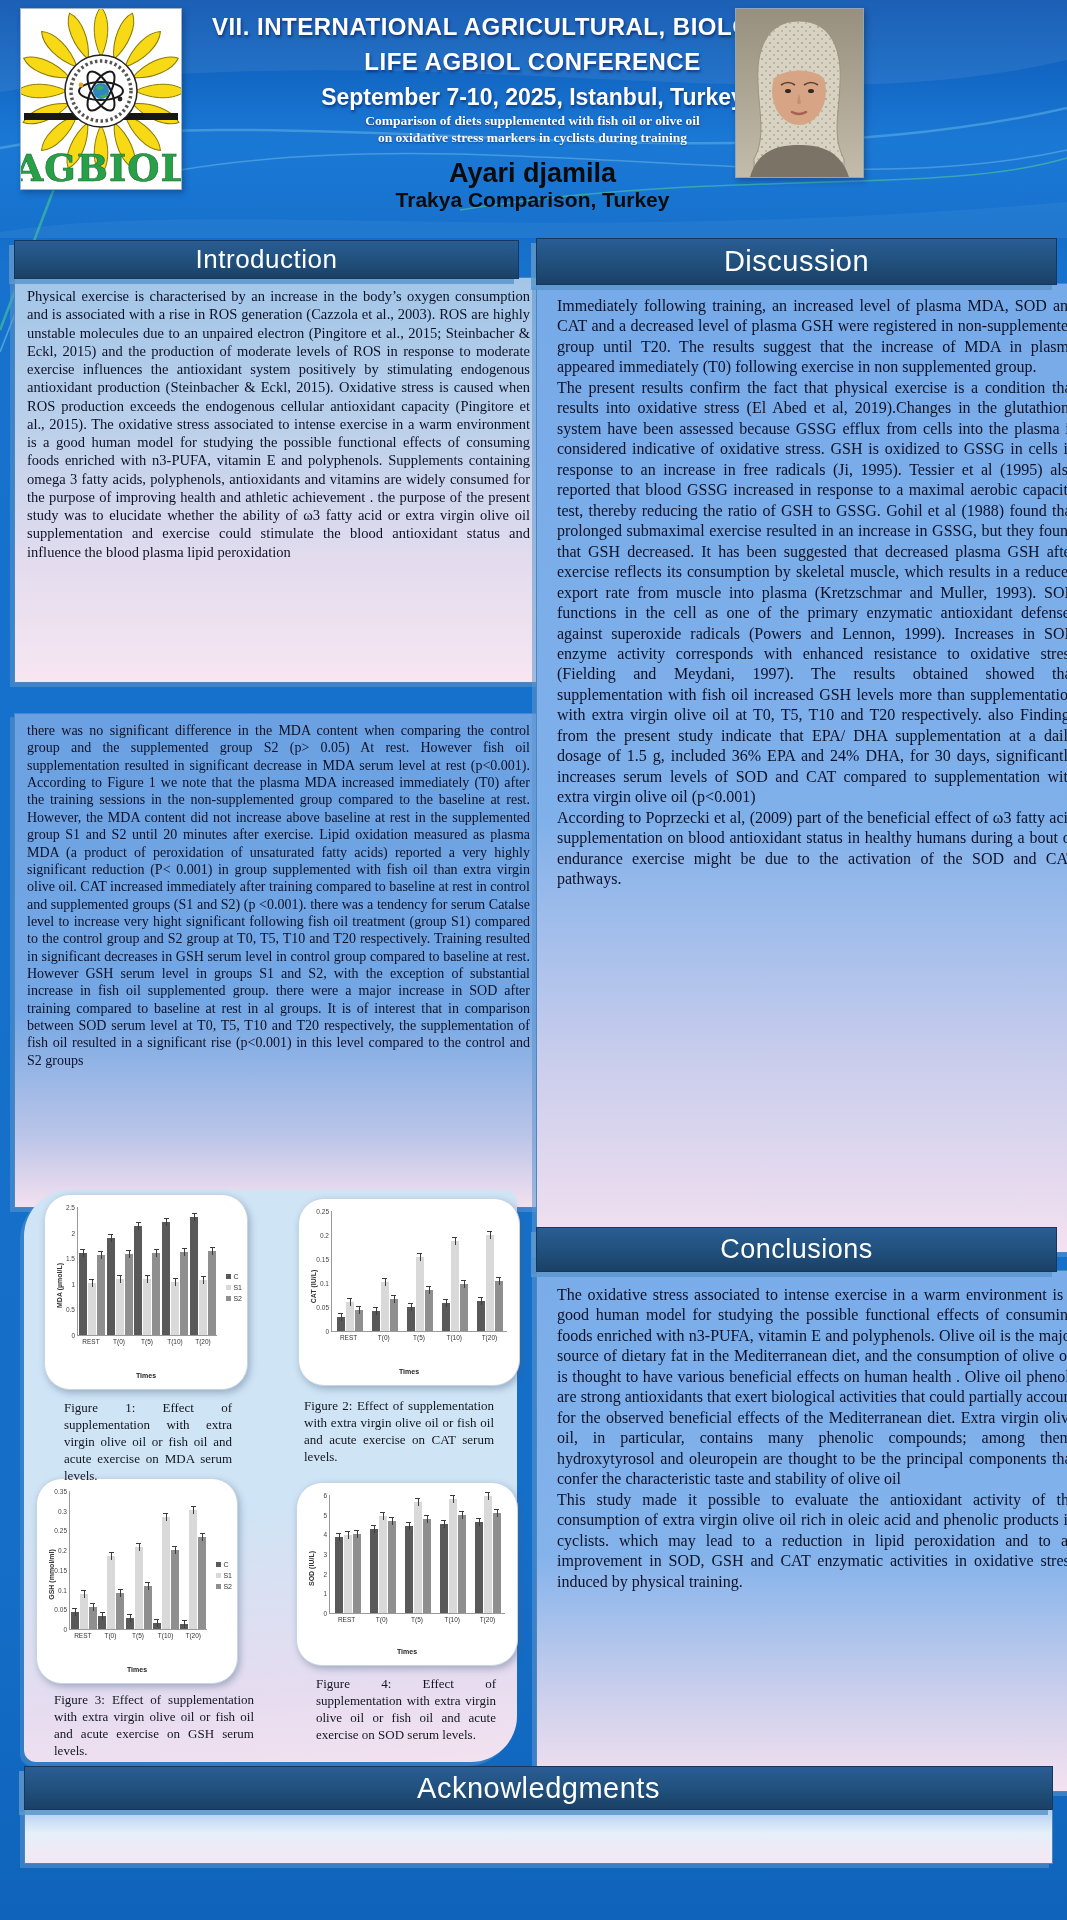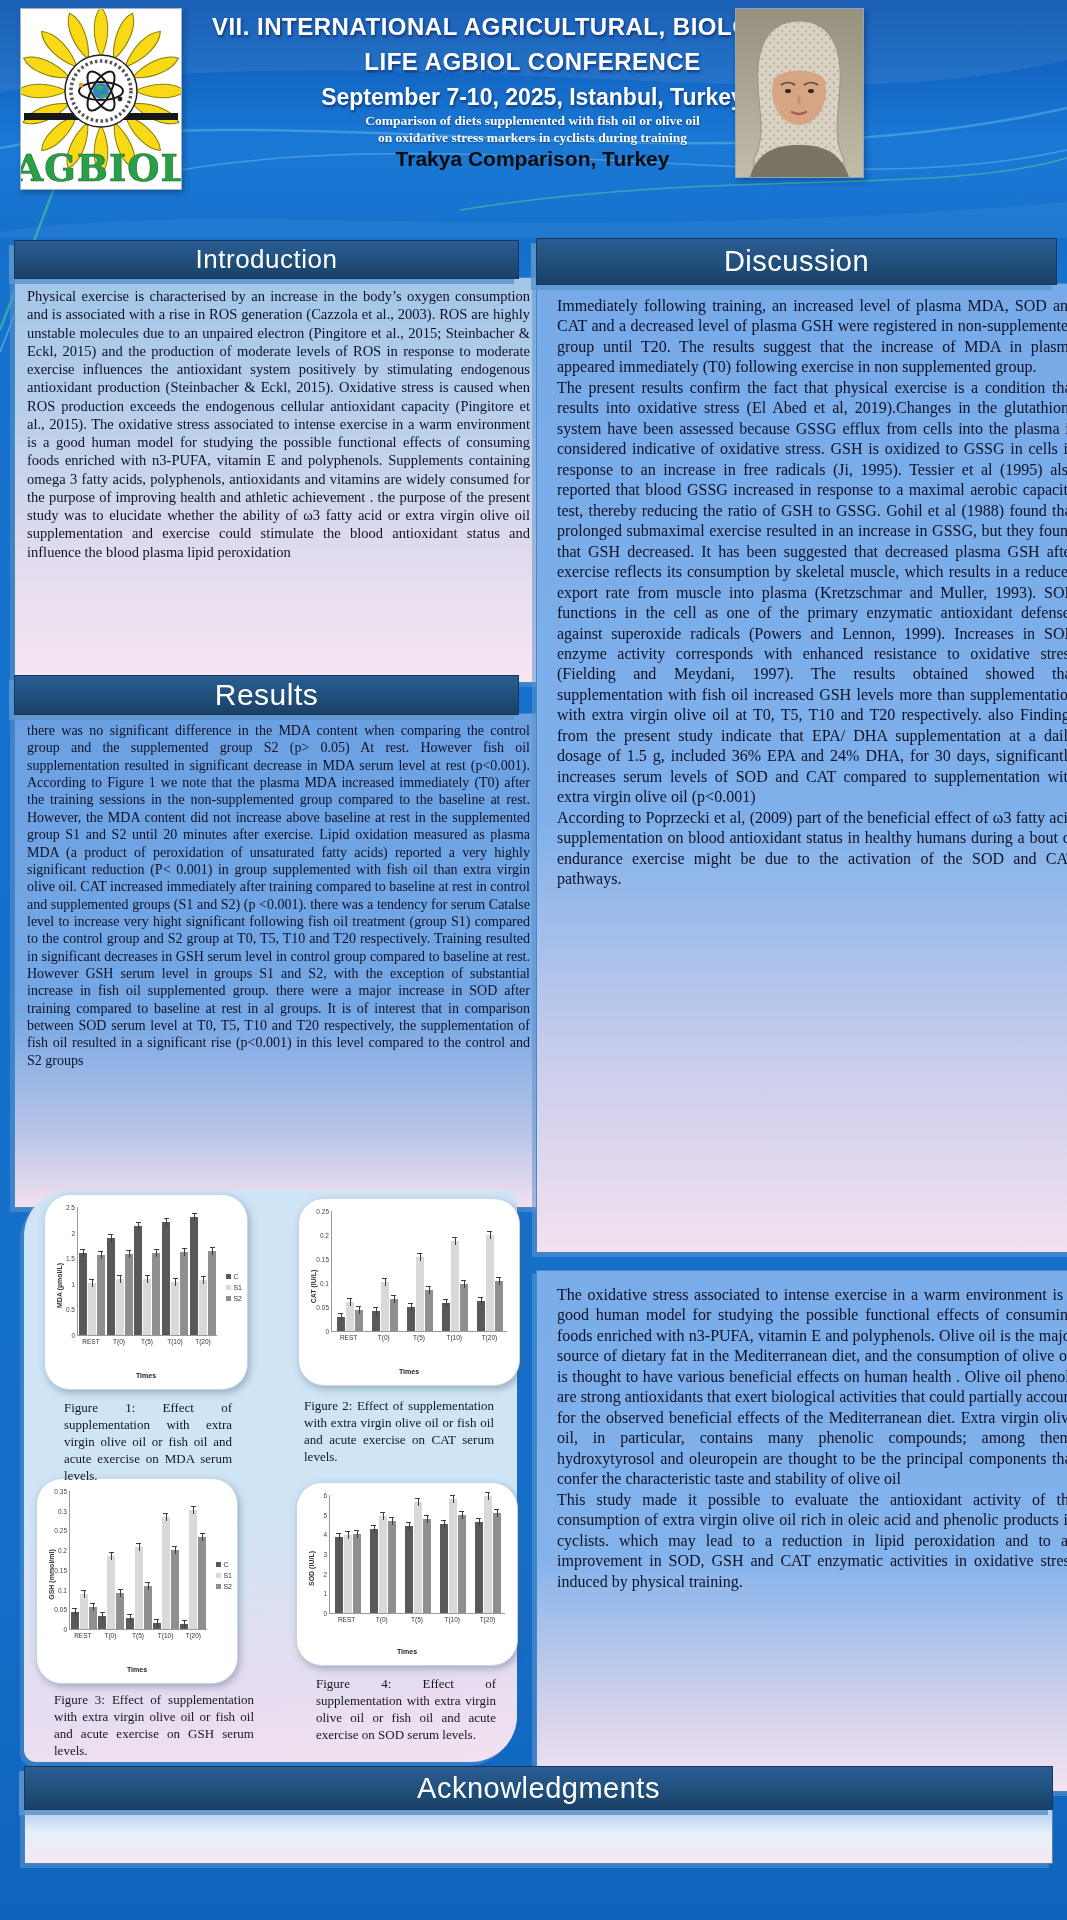--- a/index.html
+++ b/index.html
@@ -195,27 +195,27 @@
   </div>
 
   <div class="title-block">
     <div class="conf-line">VII. INTERNATIONAL AGRICULTURAL, BIOLOGICAL &amp;</div>
     <div class="conf-line">LIFE AGBIOL CONFERENCE</div>
     <div class="date-line">September 7-10, 2025, Istanbul, Turkey</div>
     <div class="poster-title">
       <div>Comparison of diets supplemented with fish oil or olive oil</div>
       <div>on oxidative stress markers in cyclists during training</div>
     </div>
+    <div class="author">Ayari djamila</div>
     <div class="affiliation">Trakya Comparison, Turkey</div>
   </div>
 
   <div class="sec-bar bar-intro">Introduction</div>
   <div class="sec-body box-intro">Physical exercise is characterised by an increase in the body’s oxygen consumption and is associated with a rise in ROS generation (Cazzola et al., 2003). ROS are highly unstable molecules due to an unpaired electron (Pingitore et al., 2015; Steinbacher &amp; Eckl, 2015) and the production of moderate levels of ROS in response to moderate exercise influences the antioxidant system positively by stimulating endogenous antioxidant production (Steinbacher &amp; Eckl, 2015). Oxidative stress is caused when ROS production exceeds the endogenous cellular antioxidant capacity (Pingitore et al., 2015). The oxidative stress associated to intense exercise in a warm environment is a good human model for studying the possible functional effects of consuming foods enriched with n3-PUFA, vitamin E and polyphenols. Supplements containing omega 3 fatty acids, polyphenols, antioxidants and vitamins are widely consumed for the purpose of improving health and athletic achievement . the purpose of the present study was to elucidate whether the ability  of ω3 fatty acid or extra virgin olive oil supplementation and exercise could stimulate the blood antioxidant status and influence the blood plasma lipid peroxidation</div>
 
-  <div class="sec-bar bar-results">Results</div>
   <div class="sec-body box-results">there was no significant difference in the MDA content when comparing the control group and the supplemented group S2 (p&gt; 0.05) At rest. However fish oil supplementation resulted in significant decrease in MDA serum level at rest (p&lt;0.001). According to Figure 1 we note that the plasma MDA increased immediately (T0) after the training sessions in the non-supplemented group compared to the baseline at rest. However, the MDA content did not increase above baseline at rest in the supplemented group S1 and S2 until 20 minutes after exercise. Lipid oxidation measured as plasma MDA (a product of peroxidation of unsaturated fatty acids) reported a very highly significant reduction (P&lt; 0.001) in group supplemented with fish oil than extra virgin olive oil. CAT increased immediately after training compared to baseline at rest in  control and supplemented groups (S1 and S2) (p &lt;0.001). there was a tendency for serum Catalse level to increase very hight significant following fish oil treatment (group S1) compared to the control group and S2 group at T0, T5, T10 and T20 respectively. Training resulted in significant decreases in GSH serum level in control group compared to baseline at rest. However GSH serum level in groups S1 and S2, with the exception of substantial increase in fish oil supplemented group. there were a major increase in SOD after training compared to baseline at rest in al groups. It is of interest that in comparison between SOD serum level at T0, T5, T10 and T20 respectively, the supplementation of fish oil  resulted in a significant rise (p&lt;0.001) in this level  compared to the control and S2 groups</div>
 
   <div class="figpanel">
     <div class="fig-card fig-1">
         <div class="ylabel">MDA (µmol/L)</div>
         <div class="plot">
           <div class="ytick" style="bottom: calc(0% - 4px);">0</div>
           <div class="ytick" style="bottom: calc(20% - 4px);">0.5</div>
           <div class="ytick" style="bottom: calc(40% - 4px);">1</div>
           <div class="ytick" style="bottom: calc(60% - 4px);">1.5</div>
@@ -611,19 +611,20 @@
     <div class="fig-caption cap-2">Figure 2: Effect of supplementation with extra virgin olive oil or fish oil and acute exercise on CAT serum levels.</div>
     <div class="fig-caption cap-3">Figure 3: Effect of supplementation with extra virgin olive oil or fish oil and acute exercise on GSH serum levels.</div>
     <div class="fig-caption cap-4">Figure 4: Effect of supplementation with extra virgin olive oil or fish oil and acute exercise on SOD serum levels.</div>
   </div>
 
   <div class="sec-bar bar-discussion">Discussion</div>
   <div class="sec-body box-discussion">Immediately following training, an increased level of plasma MDA, SOD and CAT and a decreased level of plasma GSH were registered in non-supplemented group until T20. The results suggest that the increase of MDA in plasma appeared immediately (T0) following exercise in non supplemented group.
 The present results confirm the fact that physical exercise is a condition that results into oxidative stress (El Abed et al, 2019).Changes in the glutathione system have been assessed because GSSG efflux from cells into the plasma is considered indicative of oxidative stress. GSH is oxidized to GSSG in cells in response to an increase in free radicals (Ji, 1995). Tessier et al (1995) also reported that blood GSSG increased in response to a maximal aerobic capacity test, thereby reducing the ratio of GSH to GSSG. Gohil et al (1988) found that prolonged submaximal exercise resulted in an increase in GSSG, but they found that GSH decreased. It has been suggested that decreased plasma GSH after exercise reflects its consumption by skeletal muscle, which results in a reduced export rate from muscle into plasma (Kretzschmar and Muller, 1993). SOD functions in the cell as one of the primary enzymatic antioxidant defenses against superoxide radicals (Powers and Lennon, 1999). Increases in SOD enzyme activity corresponds with enhanced resistance to oxidative stress (Fielding and Meydani, 1997). The results obtained showed that supplementation with fish oil increased GSH levels more than supplementation with extra virgin olive oil at T0, T5, T10 and T20 respectively. also Findings from the present study indicate that EPA/ DHA supplementation at a daily dosage of 1.5 g, included 36% EPA and 24% DHA, for 30 days, significantly increases serum levels of SOD and CAT  compared to supplementation with extra virgin olive oil (p&lt;0.001)
 According to Poprzecki et al, (2009) part of the beneficial effect of ω3 fatty acid supplementation on blood antioxidant status in healthy humans during a bout of endurance exercise might be due to the activation of the SOD and CAT pathways.</div>
 
+  <div class="sec-bar bar-conclusions">Conclusions</div>
   <div class="sec-body box-conclusions">The oxidative stress associated to intense exercise in a warm environment is a good human model for studying the possible functional effects of consuming foods enriched with n3-PUFA, vitamin E and polyphenols. Olive oil is the major source of dietary fat in the Mediterranean diet, and the consumption of olive oil is thought to have various beneficial effects on human health . Olive oil phenols are strong antioxidants that exert biological activities that could partially account for the observed beneficial effects of the Mediterranean diet. Extra virgin olive oil, in particular, contains many phenolic compounds; among them, hydroxytyrosol and oleuropein are thought to be the principal components that confer the characteristic taste and stability of olive oil
 This study made it possible to evaluate the antioxidant activity of the consumption of extra virgin olive oil rich in oleic acid and phenolic products in cyclists. which may lead to a reduction in lipid peroxidation and to an improvement in SOD, GSH and CAT enzymatic activities in oxidative stress induced by physical training.</div>
 
   <div class="sec-bar bar-ack">Acknowledgments</div>
   <div class="sec-body box-ack"></div>
 
 </div>
 
 </body></html>

